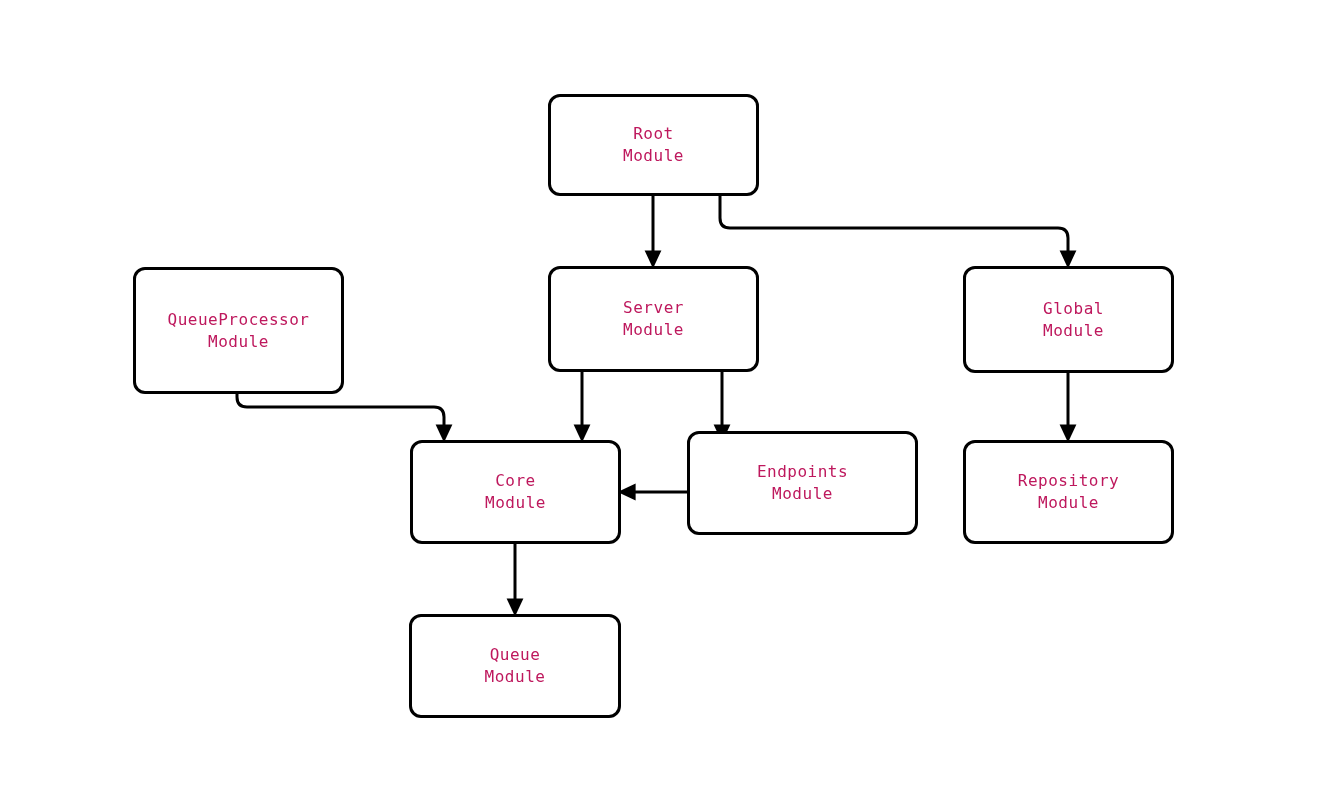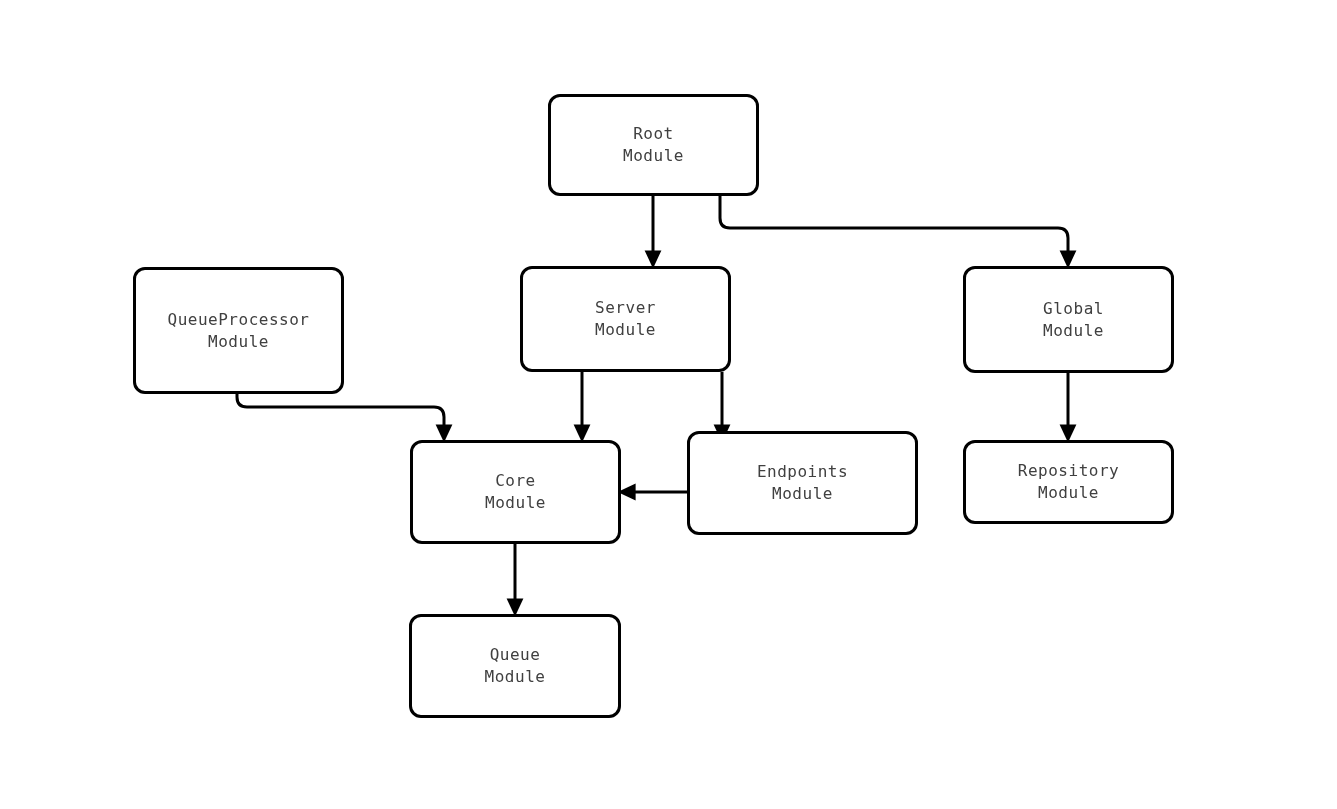--- a/index.html
+++ b/index.html
@@ -34,21 +34,21 @@
     border-radius: 12px;
     display: flex;
     align-items: center;
     justify-content: center;
     z-index: 2;
   }
   .node-label {
     font-family: "DejaVu Sans Mono", "Liberation Mono", monospace;
     font-size: 16px;
     line-height: 22px;
-    color: #404040;
+    color: #be185d;
     text-align: center;
     white-space: pre;
     letter-spacing: 0.5px;
   }
 </style>
 </head>
 <body>
 
 <div id="diagram-canvas">
 
@@ -73,41 +73,41 @@
   <div class="node" style="left:548px;top:94px;width:211px;height:102px;">
     <span class="node-label">Root
 Module</span>
   </div>
 
   <div class="node" style="left:133px;top:267px;width:211px;height:127px;">
     <span class="node-label">QueueProcessor
 Module</span>
   </div>
 
-  <div class="node" style="left:520px;top:266px;width:211px;height:106px;">
+  <div class="node" style="left:548px;top:266px;width:211px;height:106px;">
     <span class="node-label">Server
 Module</span>
   </div>
 
   <div class="node" style="left:963px;top:266px;width:211px;height:107px;padding-left:10px;">
     <span class="node-label">Global
 Module</span>
   </div>
 
   <div class="node" style="left:410px;top:440px;width:211px;height:104px;">
     <span class="node-label">Core
 Module</span>
   </div>
 
   <div class="node" style="left:687px;top:431px;width:231px;height:104px;">
     <span class="node-label">Endpoints
 Module</span>
   </div>
 
-  <div class="node" style="left:963px;top:440px;width:211px;height:84px;">
+  <div class="node" style="left:963px;top:440px;width:211px;height:104px;">
     <span class="node-label">Repository
 Module</span>
   </div>
 
   <div class="node" style="left:409px;top:614px;width:212px;height:104px;">
     <span class="node-label">Queue
 Module</span>
   </div>
 
 </div>

